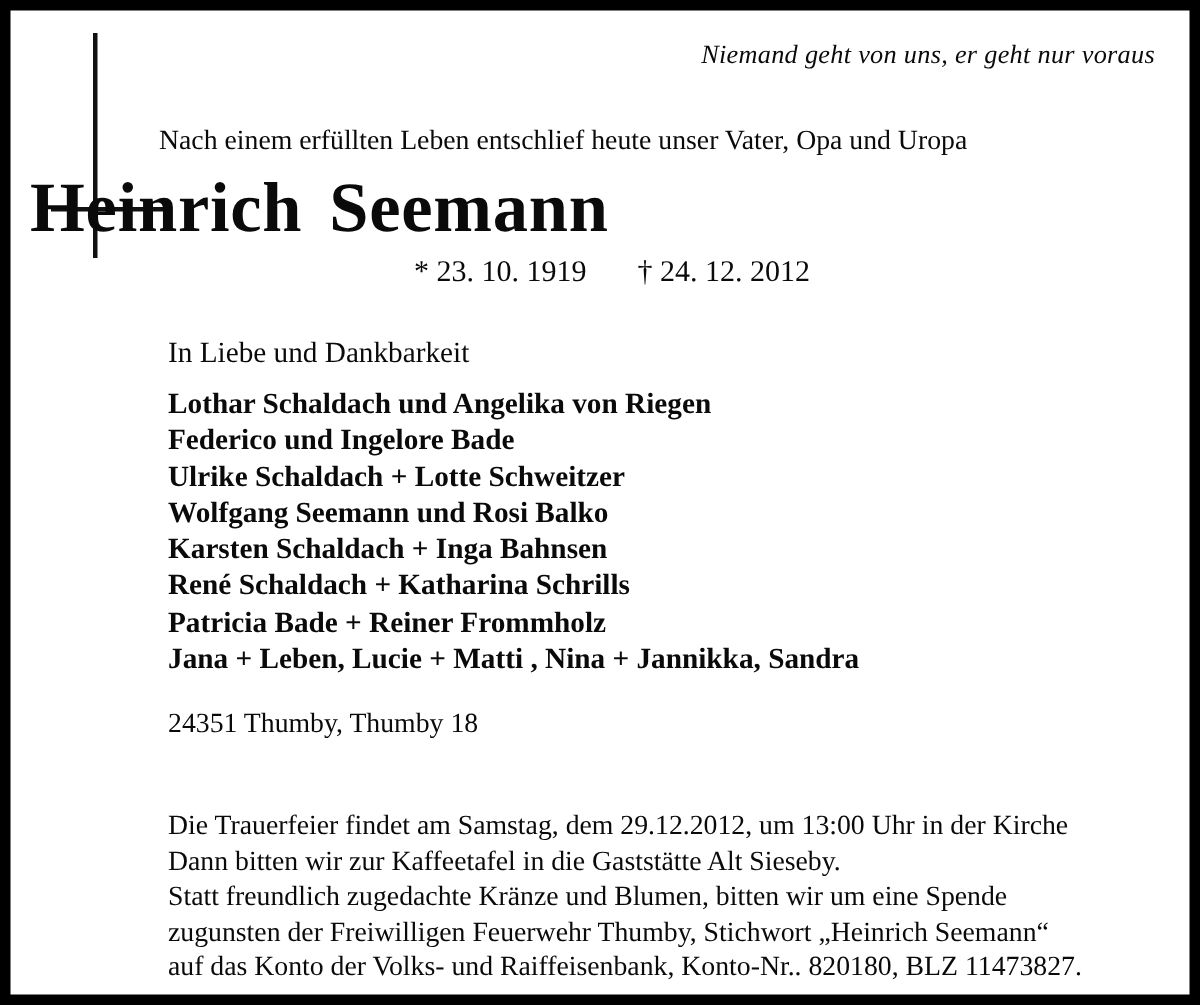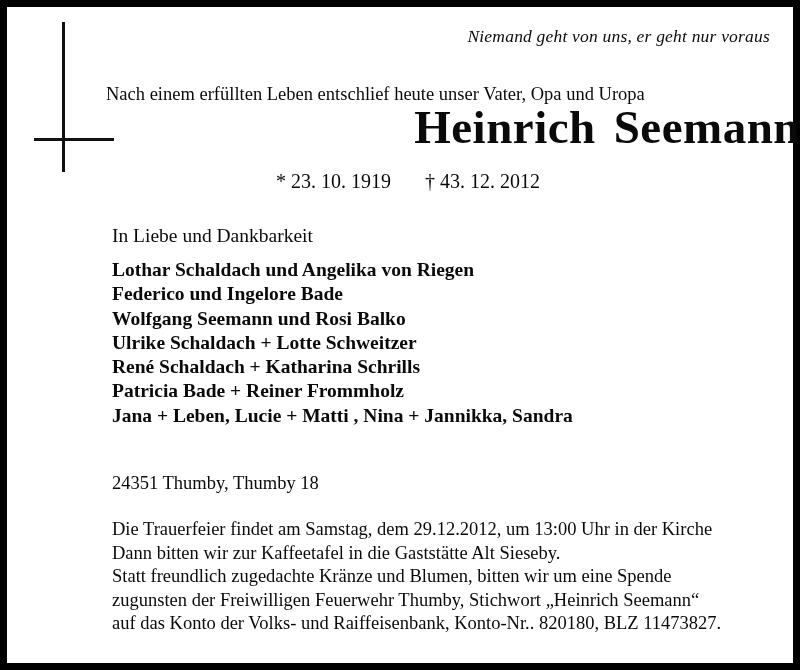--- a/index.html
+++ b/index.html
@@ -76,22 +76,22 @@
     left: 106px;
     top: 84px;
     font-size: 18.5px;
     white-space: nowrap;
   }
 
   .name {
     position: absolute;
     left: 0;
     right: 0;
-    top: 100px;
-    text-align: right;
+    top: 112px;
+    text-align: left;
     font-size: 47px;
     font-weight: bold;
     letter-spacing: 0.5px;
     padding-left: 20px;
     box-sizing: border-box;
   }
   .name .gap {
     display: inline-block;
     width: 18px;
   }
@@ -132,21 +132,21 @@
     position: absolute;
     left: 112px;
     top: 473px;
     font-size: 18.5px;
     white-space: nowrap;
   }
 
   .details {
     position: absolute;
     left: 112px;
-    top: 518px;
+    top: 540px;
     right: 28px;
     font-size: 18.5px;
     line-height: 23.5px;
   }
   .details div { white-space: nowrap; }
 </style>
 </head>
 <body>
 
 <div class="page">
@@ -160,30 +160,31 @@
 
   <div class="motto">Niemand geht von uns, er geht nur voraus</div>
 
   <div class="intro">Nach einem erfüllten Leben entschlief  heute unser Vater, Opa und Uropa</div>
 
   <div class="name">
     <span>Heinrich</span><span class="gap"></span><span>Seemann</span>
   </div>
 
   <div class="dates">
-    <span>* 23. 10. 1919</span><span class="sep"></span><span>† 43. 12. 2012</span>
+    <span>* 23. 10. 1919</span><span class="sep"></span><span>† 24. 12. 2012</span>
   </div>
 
   <div class="thanks">In Liebe und Dankbarkeit</div>
 
   <div class="family">
     <div>Lothar Schaldach und Angelika von Riegen</div>
     <div>Federico und Ingelore Bade</div>
+    <div>Ulrike Schaldach + Lotte Schweitzer</div>
     <div>Wolfgang Seemann und Rosi Balko</div>
-    <div>Ulrike Schaldach + Lotte Schweitzer</div>
+    <div>Karsten Schaldach + Inga Bahnsen</div>
     <div>René Schaldach + Katharina Schrills</div>
     <div>Patricia Bade + Reiner Frommholz</div>
     <div>Jana + Leben, Lucie + Matti , Nina + Jannikka, Sandra</div>
   </div>
 
   <div class="address">24351 Thumby, Thumby 18</div>
 
   <div class="details">
     <div>Die Trauerfeier findet am  Samstag, dem 29.12.2012, um 13:00 Uhr in der Kirche</div>
     <div>Dann bitten wir zur  Kaffeetafel in die Gaststätte Alt Sieseby.</div>

